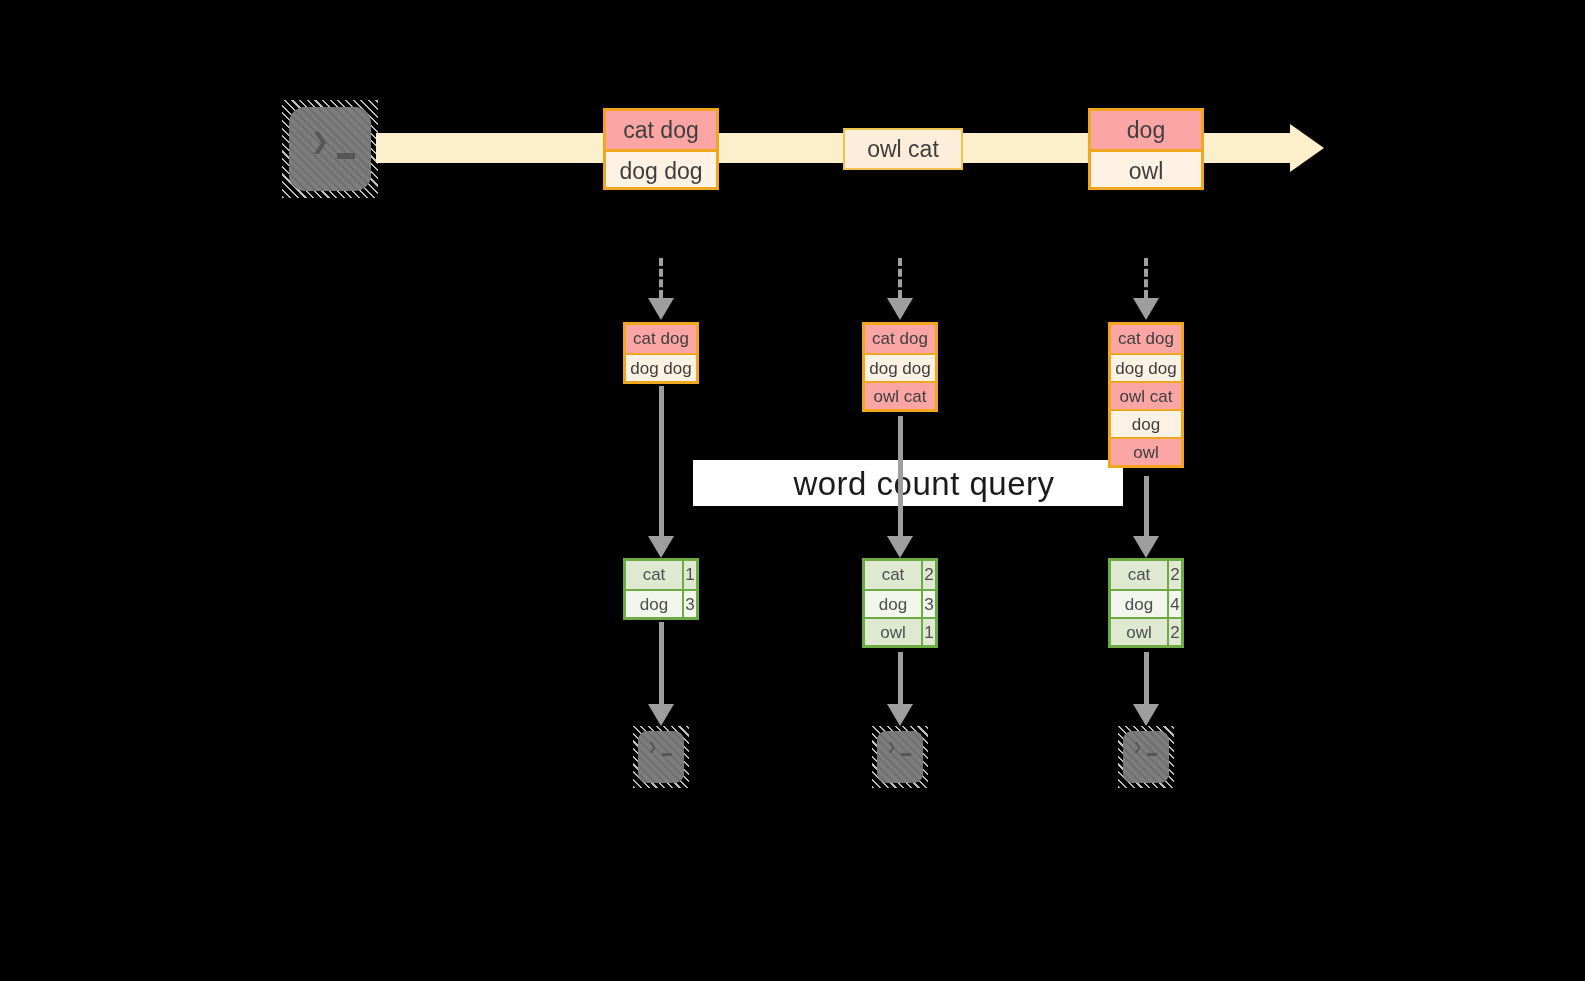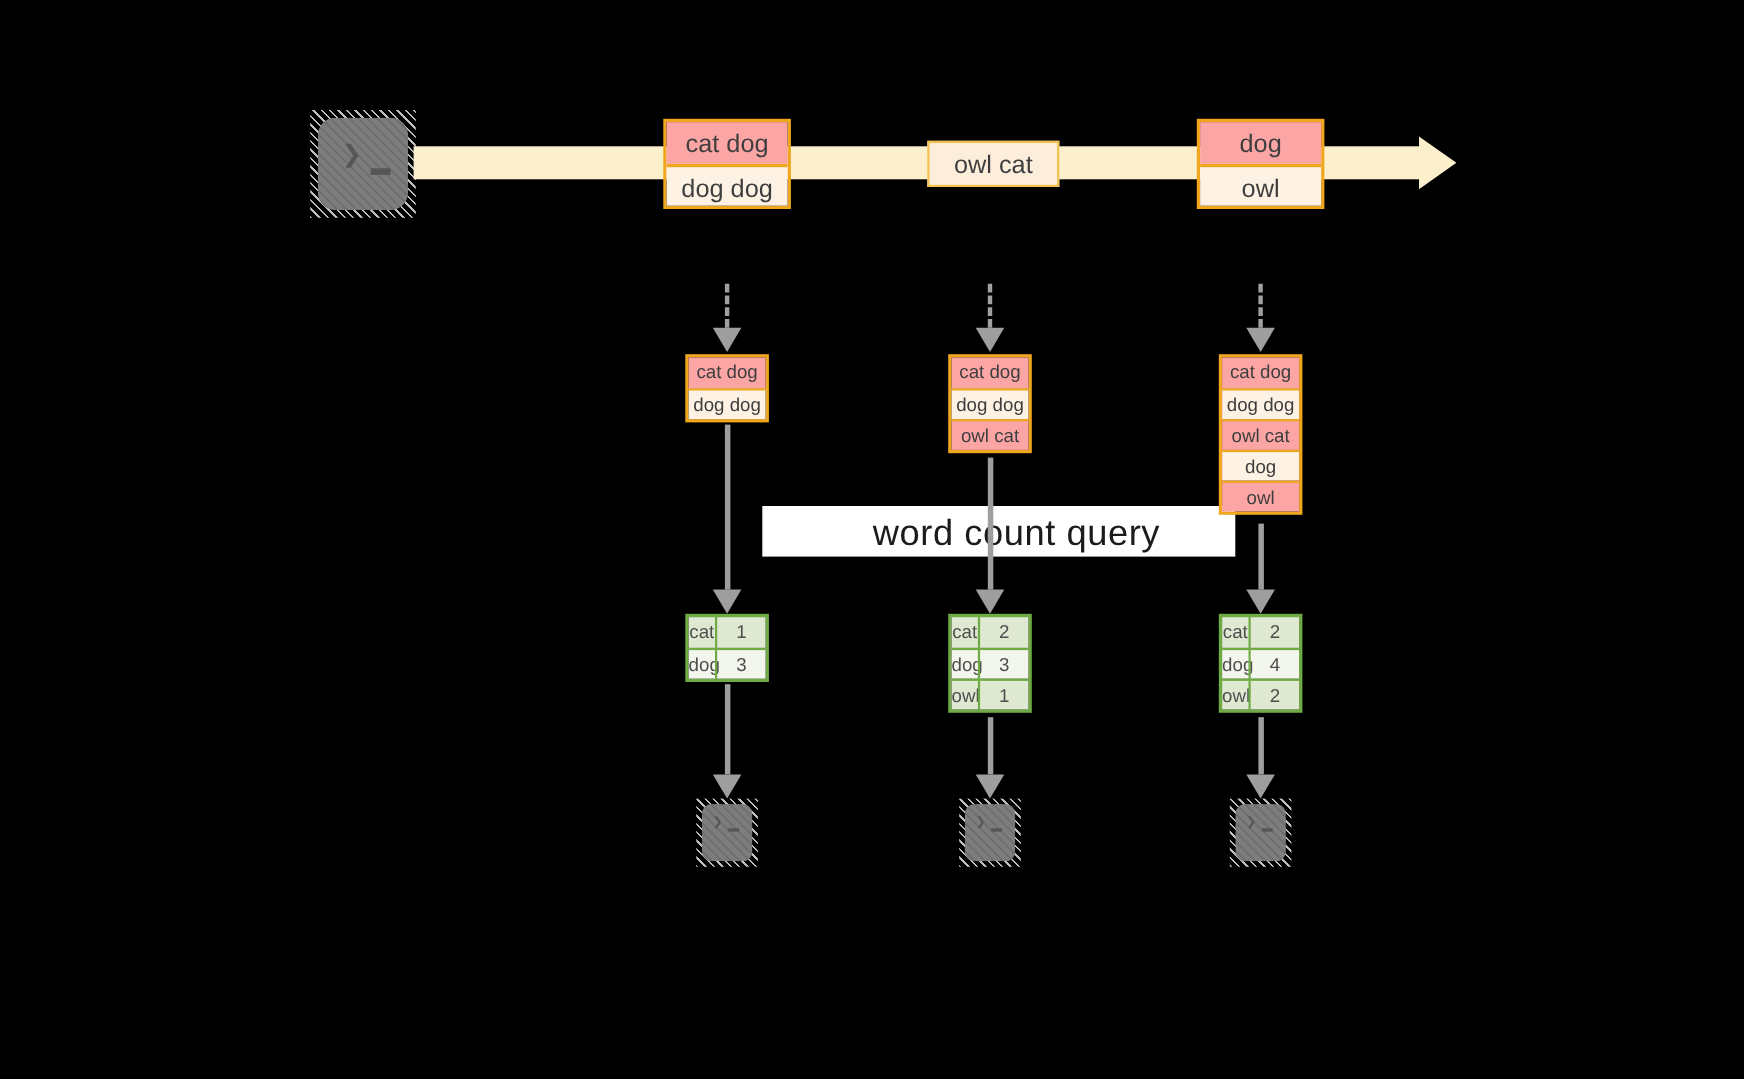--- a/index.html
+++ b/index.html
@@ -60,21 +60,21 @@
     position:absolute; left:693px; top:460px; width:430px; height:46px; background:#ffffff;
     text-align:center; line-height:47px; font-size:33px; color:#1b1b1b; z-index:1; letter-spacing:0.5px;padding-left:32px;
   }
   
   .v-line { position:absolute; width:0; border-left:5px solid #9E9E9E; z-index:2; }
   .z2 { z-index:2; }
   
   .gtable { position:absolute; top:558px; width:76px; border:3px solid #6FAB44; z-index:3; }
   .g-row { display:flex; height:28px; }
   .g-row + .g-row { border-top:2px solid #6FAB44; }
-  .g-word { width:24px; text-align:center; line-height:28px; font-size:17px; color:#4E4E4E; }
+  .g-word { width:56px; text-align:center; line-height:28px; font-size:17px; color:#4E4E4E; }
   .g-num  { flex:1; border-left:2px solid #6FAB44; text-align:center; line-height:28px; font-size:17px; color:#4E4E4E; }
   .g-dark  { background:#DFE9D1; }
   .g-light { background:#F2F6EC; }
 </style>
 </head>
 <body>
 
 <div id="stage">
 
   <div class="term-wrap big" style="left:282px; top:100px; width:96px; height:98px;">

